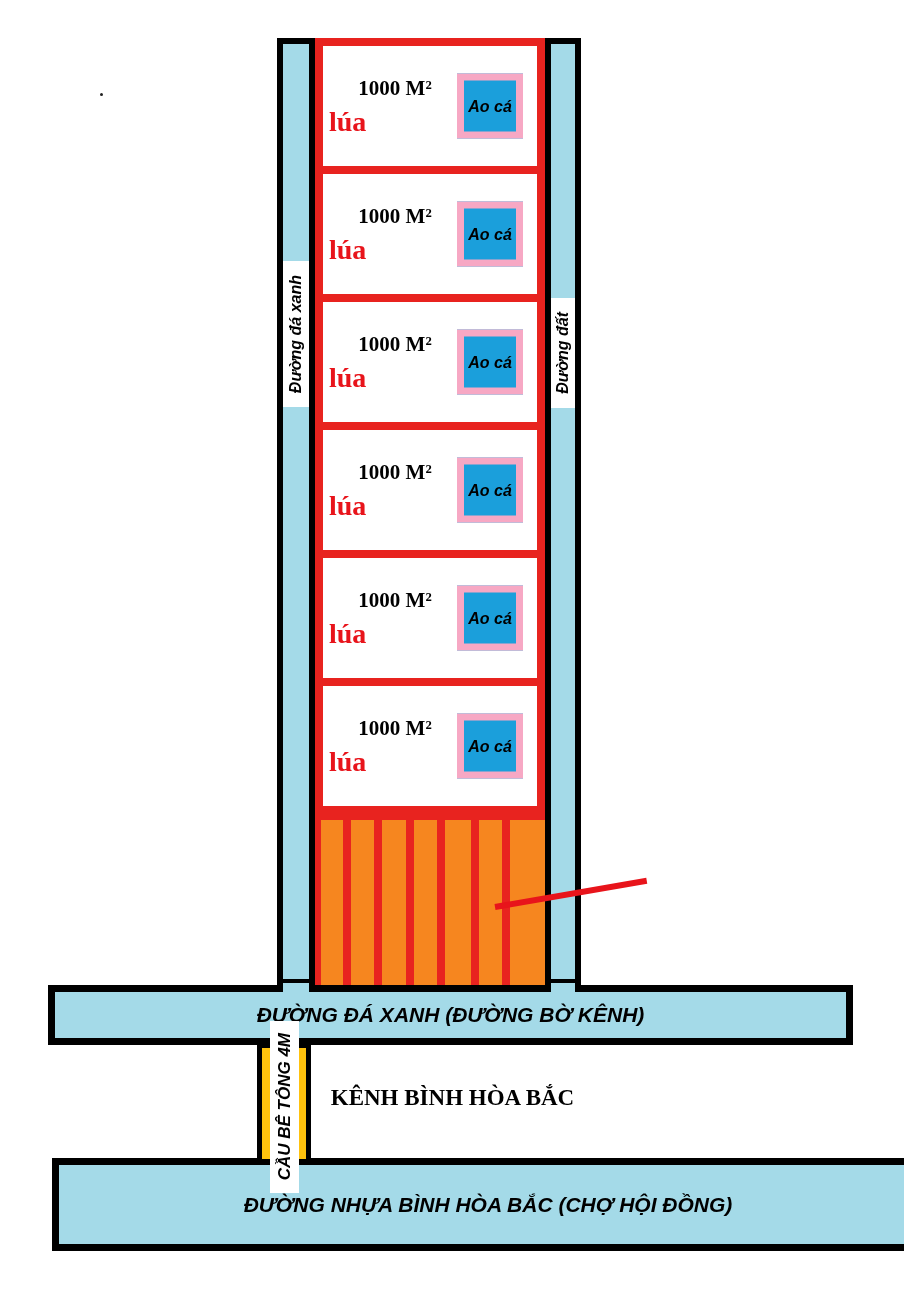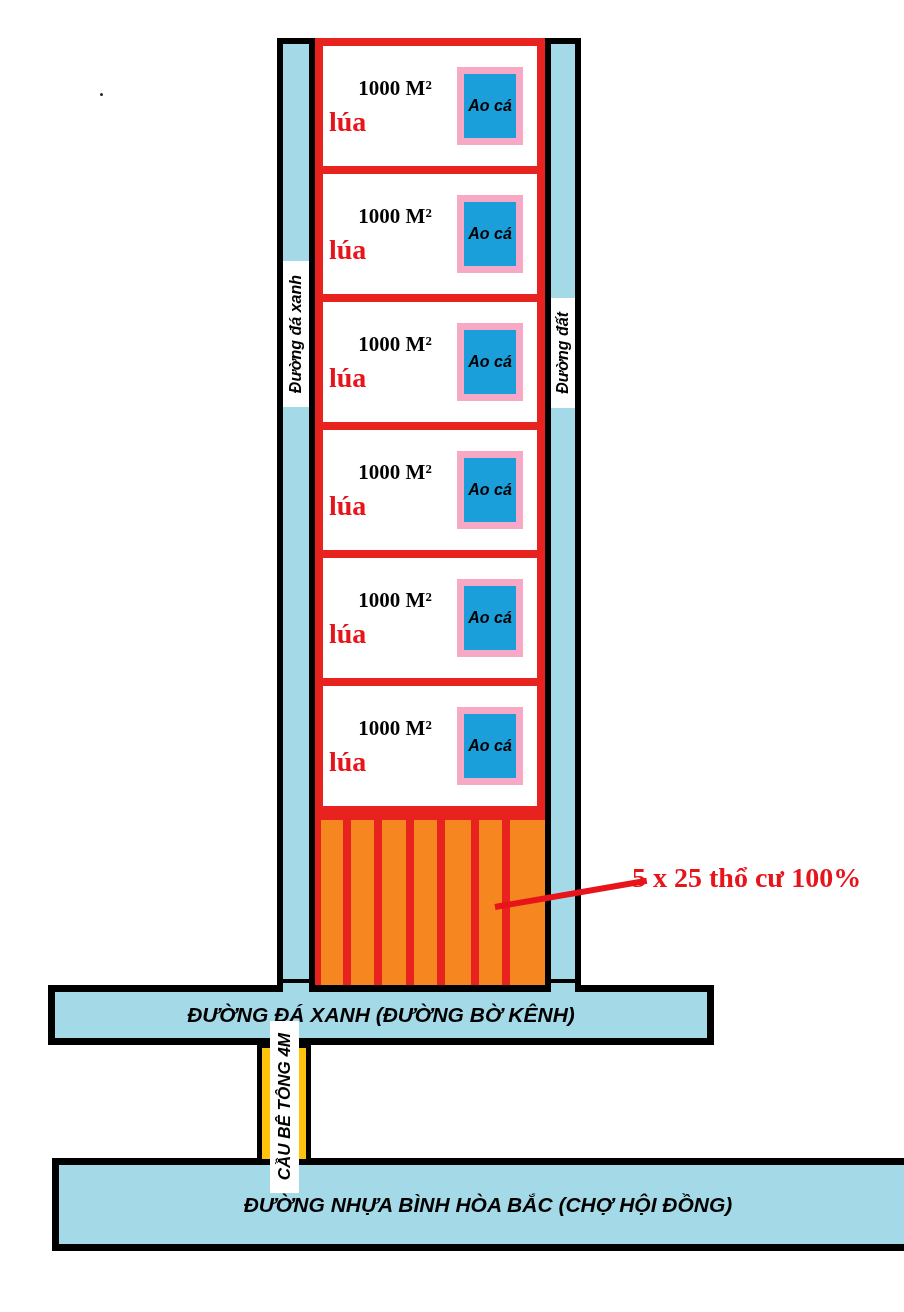--- a/index.html
+++ b/index.html
@@ -46,21 +46,21 @@
   .plot-area {
     position:absolute; left:6px; top:30px; width:132px; text-align:center;
     font-family:"Liberation Serif", serif; font-weight:bold; font-size:21px; color:var(--ink);
   }
   .plot-crop {
     position:absolute; left:6px; top:60px; width:132px; 
     font-family:"Liberation Serif", serif; font-weight:bold; font-size:28px; color:var(--text-red);
   }
   .pond {
     position:absolute; right:14px; top:50%; transform:translateY(-50%);
-    width:66px; height:78px;
+    width:66px; height:65px;
     background:var(--pond-blue); border:7px solid var(--pond-pink);
     display:flex; align-items:center; justify-content:center;
   }
   .pond span { font-style:italic; font-weight:600; font-size:16px; color:var(--ink); white-space:nowrap; }
 
   
   #residential {
     left:315px; top:812px; width:230px; height:173px;
     background:var(--lot-orange);
     border-top:8px solid var(--border-red);
@@ -78,21 +78,21 @@
     left:632px; top:862px; width:260px;
     font-family:"Liberation Serif", serif; font-weight:bold; font-size:28px; color:var(--text-red);
     white-space:nowrap; z-index:4;
   }
 
   
   .hroad {
     background:var(--road-blue); border:7px solid var(--ink);
     display:flex; align-items:center; justify-content:center; z-index:1;
   }
-  #canal-road  { left:48px; top:985px;  width:666px; height:60px;text-align:right; }
+  #canal-road  { left:48px; top:985px;  width:805px; height:60px;text-align:right; }
   #market-road { left:52px; top:1158px; width:872px; height:93px; }
   .hroad span {
     font-weight:bold; font-style:italic; font-size:21px; color:var(--ink); white-space:nowrap;
   }
   
   .road-gap { background:var(--road-blue); z-index:3; }
   #gap-left  { left:283px; top:983px; width:26px; height:14px; }
   #gap-right { left:551px; top:983px; width:24px; height:14px; }
 
   
@@ -183,28 +183,28 @@
   <div id="residential">
     <div class="lot-divider" style="left:22px"></div>
     <div class="lot-divider" style="left:53px"></div>
     <div class="lot-divider" style="left:85px"></div>
     <div class="lot-divider" style="left:116px"></div>
     <div class="lot-divider" style="left:150px"></div>
     <div class="lot-divider" style="left:181px"></div>
   </div>
 
   <div class="abs" id="annotation-line"></div>
-  <div class="abs" id="annotation-text">5 x 25 thổ cư 100%</div>
 
   <div class="abs hroad" id="canal-road">
     <span>ĐƯỜNG ĐÁ XANH (ĐƯỜNG BỜ KÊNH)</span>
   </div>
   <div class="abs road-gap" id="gap-left"></div>
   <div class="abs road-gap" id="gap-right"></div>
 
+  <div class="abs" id="canal-label">KÊNH BÌNH HÒA BẮC</div>
 
   <div class="abs" id="bridge"></div>
   <div class="abs" id="bridge-label-band">
     <span>CẦU BÊ TÔNG 4M</span>
   </div>
 
   <div class="abs hroad" id="market-road">
     <span>ĐƯỜNG NHỰA BÌNH HÒA BẮC (CHỢ HỘI ĐỒNG)</span>
   </div>
 

